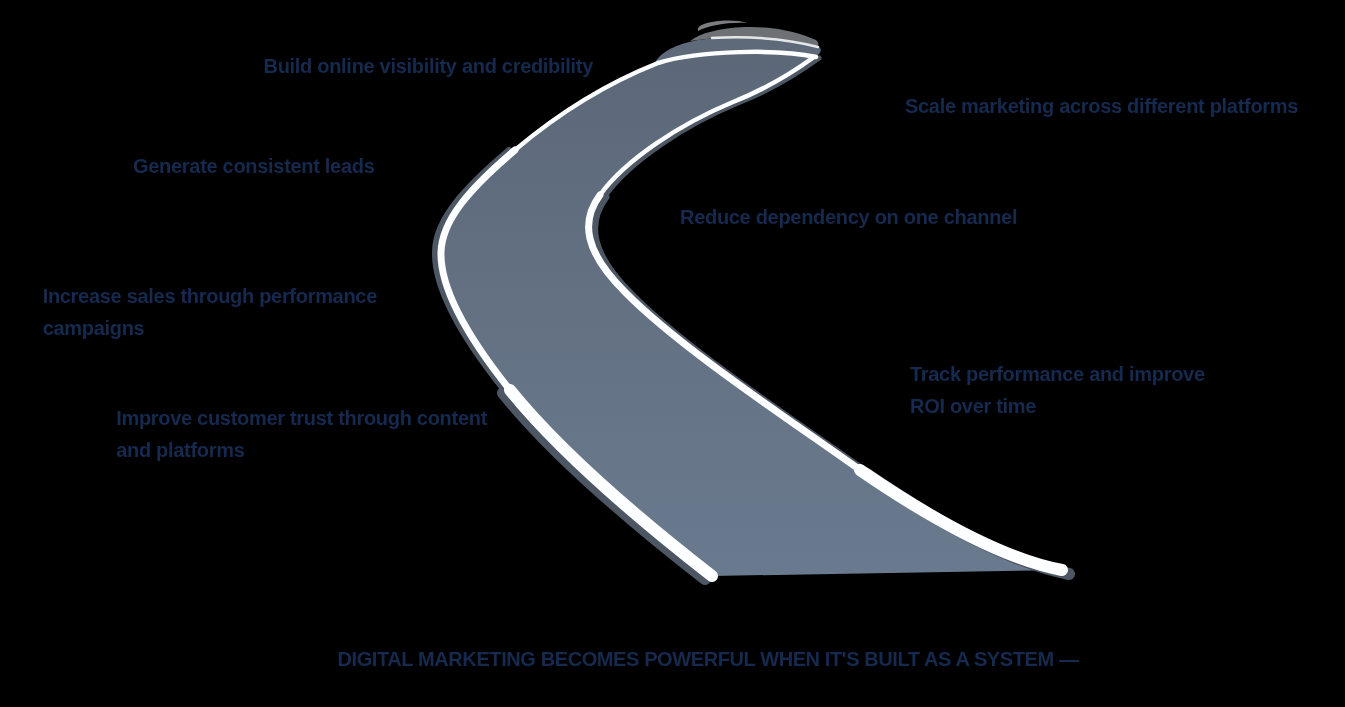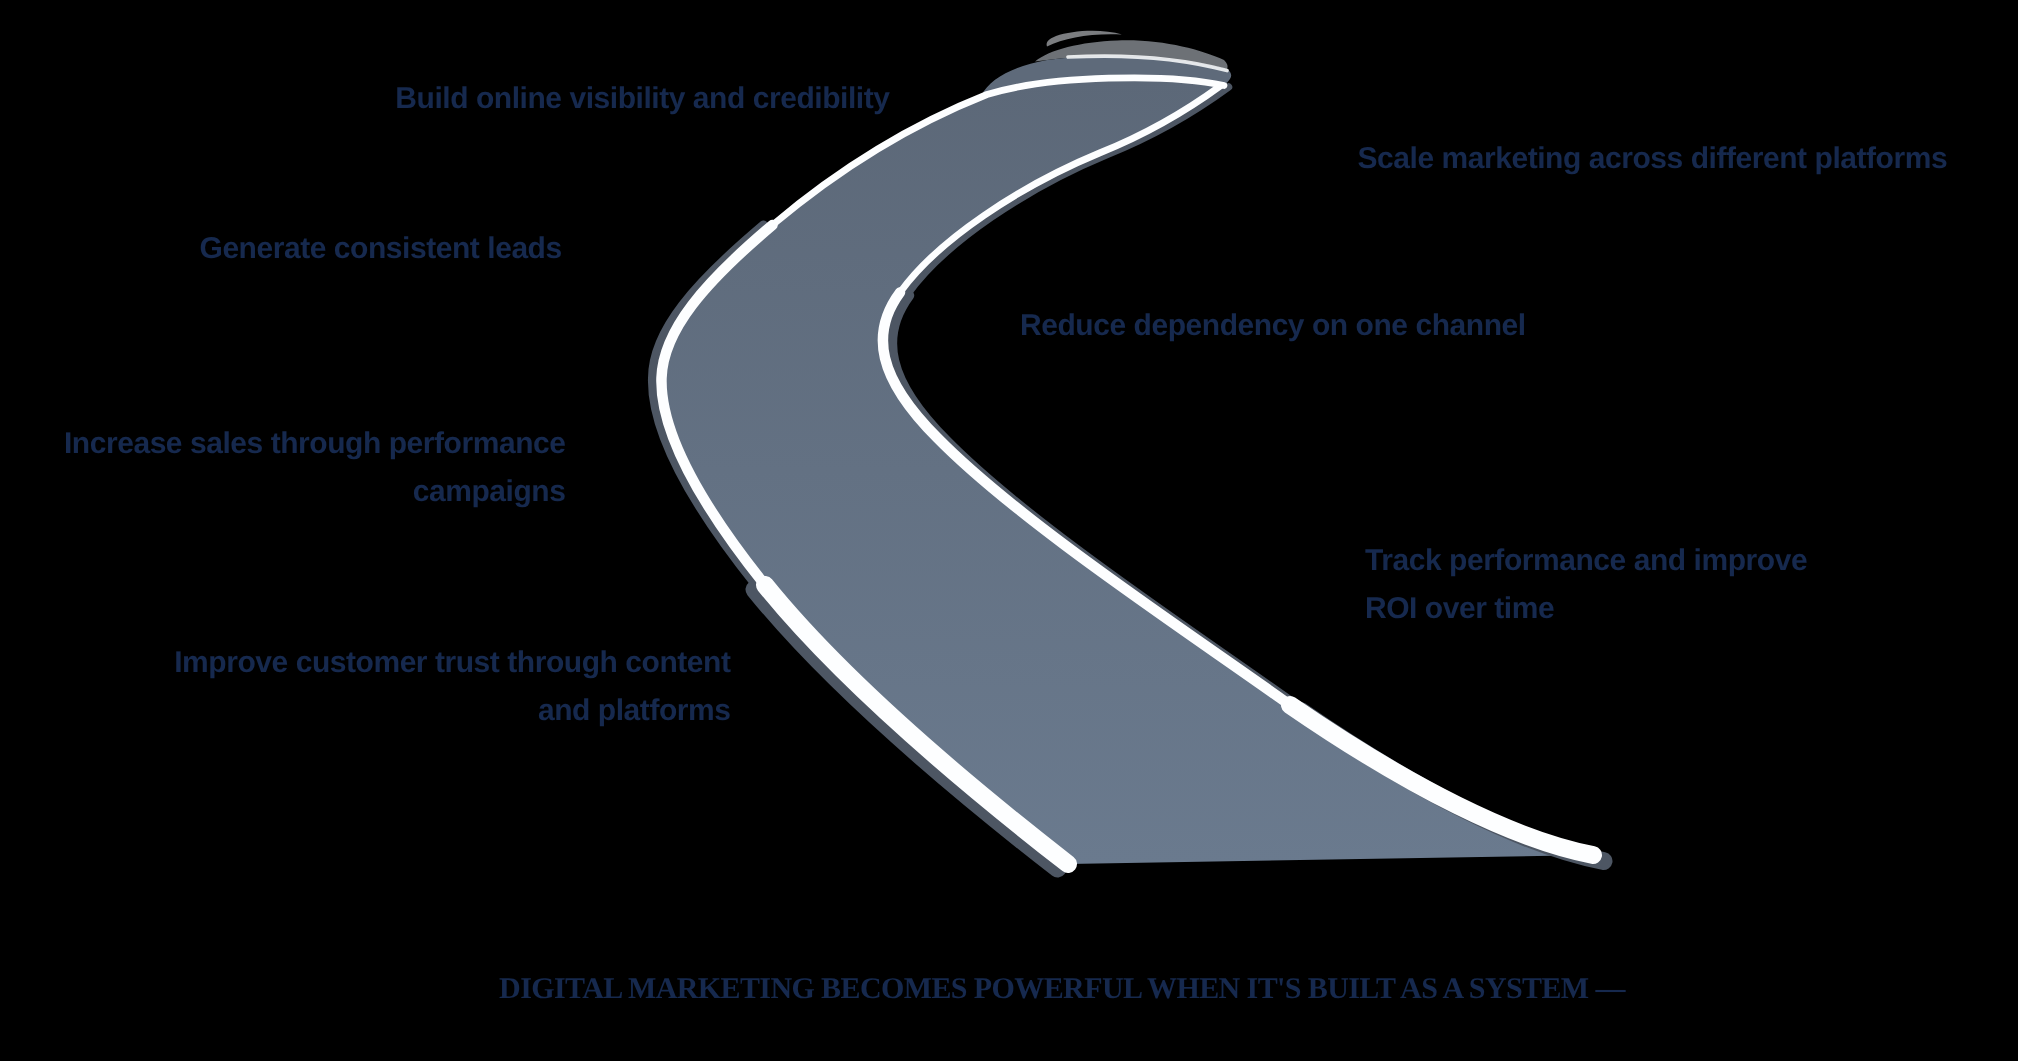--- a/index.html
+++ b/index.html
@@ -14,31 +14,30 @@
   svg.road { position:absolute; left:0; top:0; }
   .label {
     position:absolute;
     font-weight:bold;
     font-size:20px;
     line-height:32px;
     letter-spacing:-0.3px;
     color:var(--text-color, #16294e);
     white-space:nowrap;
   }
-  .align-right { text-align:right; }
+  .align-right { text-align:left; }
   .headline {
     position:absolute;
     left:250px; top:644px; width:916px;
     text-align:center;
     font-weight:bold;
     font-size:20px;
     line-height:30px;
     letter-spacing:-0.4px;
     color:var(--text-color, #16294e);
-    font-family:Liberation Serif, serif;
   }
   .headline div { white-space:nowrap; }
 </style>
 </head>
 <body style="background: rgb(0, 0, 0);">
 
 <div class="stage">
 
   <svg class="road" width="1345" height="707" viewBox="0 0 1345 707">
     <defs>
@@ -100,21 +99,21 @@
   <div class="label align-right" style="right:968px; top:280px;">
     <div>Increase sales through performance</div>
     <div>campaigns</div>
   </div>
 
   <div class="label" style="left:910px; top:358px;">
     <div>Track performance and improve</div>
     <div>ROI over time</div>
   </div>
 
-  <div class="label align-right" style="right:858px; top:426px;">
+  <div class="label align-right" style="right:858px; top:402px;">
     <div>Improve customer trust through content</div>
     <div>and platforms</div>
   </div>
 
   <div class="headline">
     <div>DIGITAL MARKETING BECOMES POWERFUL WHEN IT'S BUILT AS A SYSTEM —</div>
   </div>
 
 </div>
 

